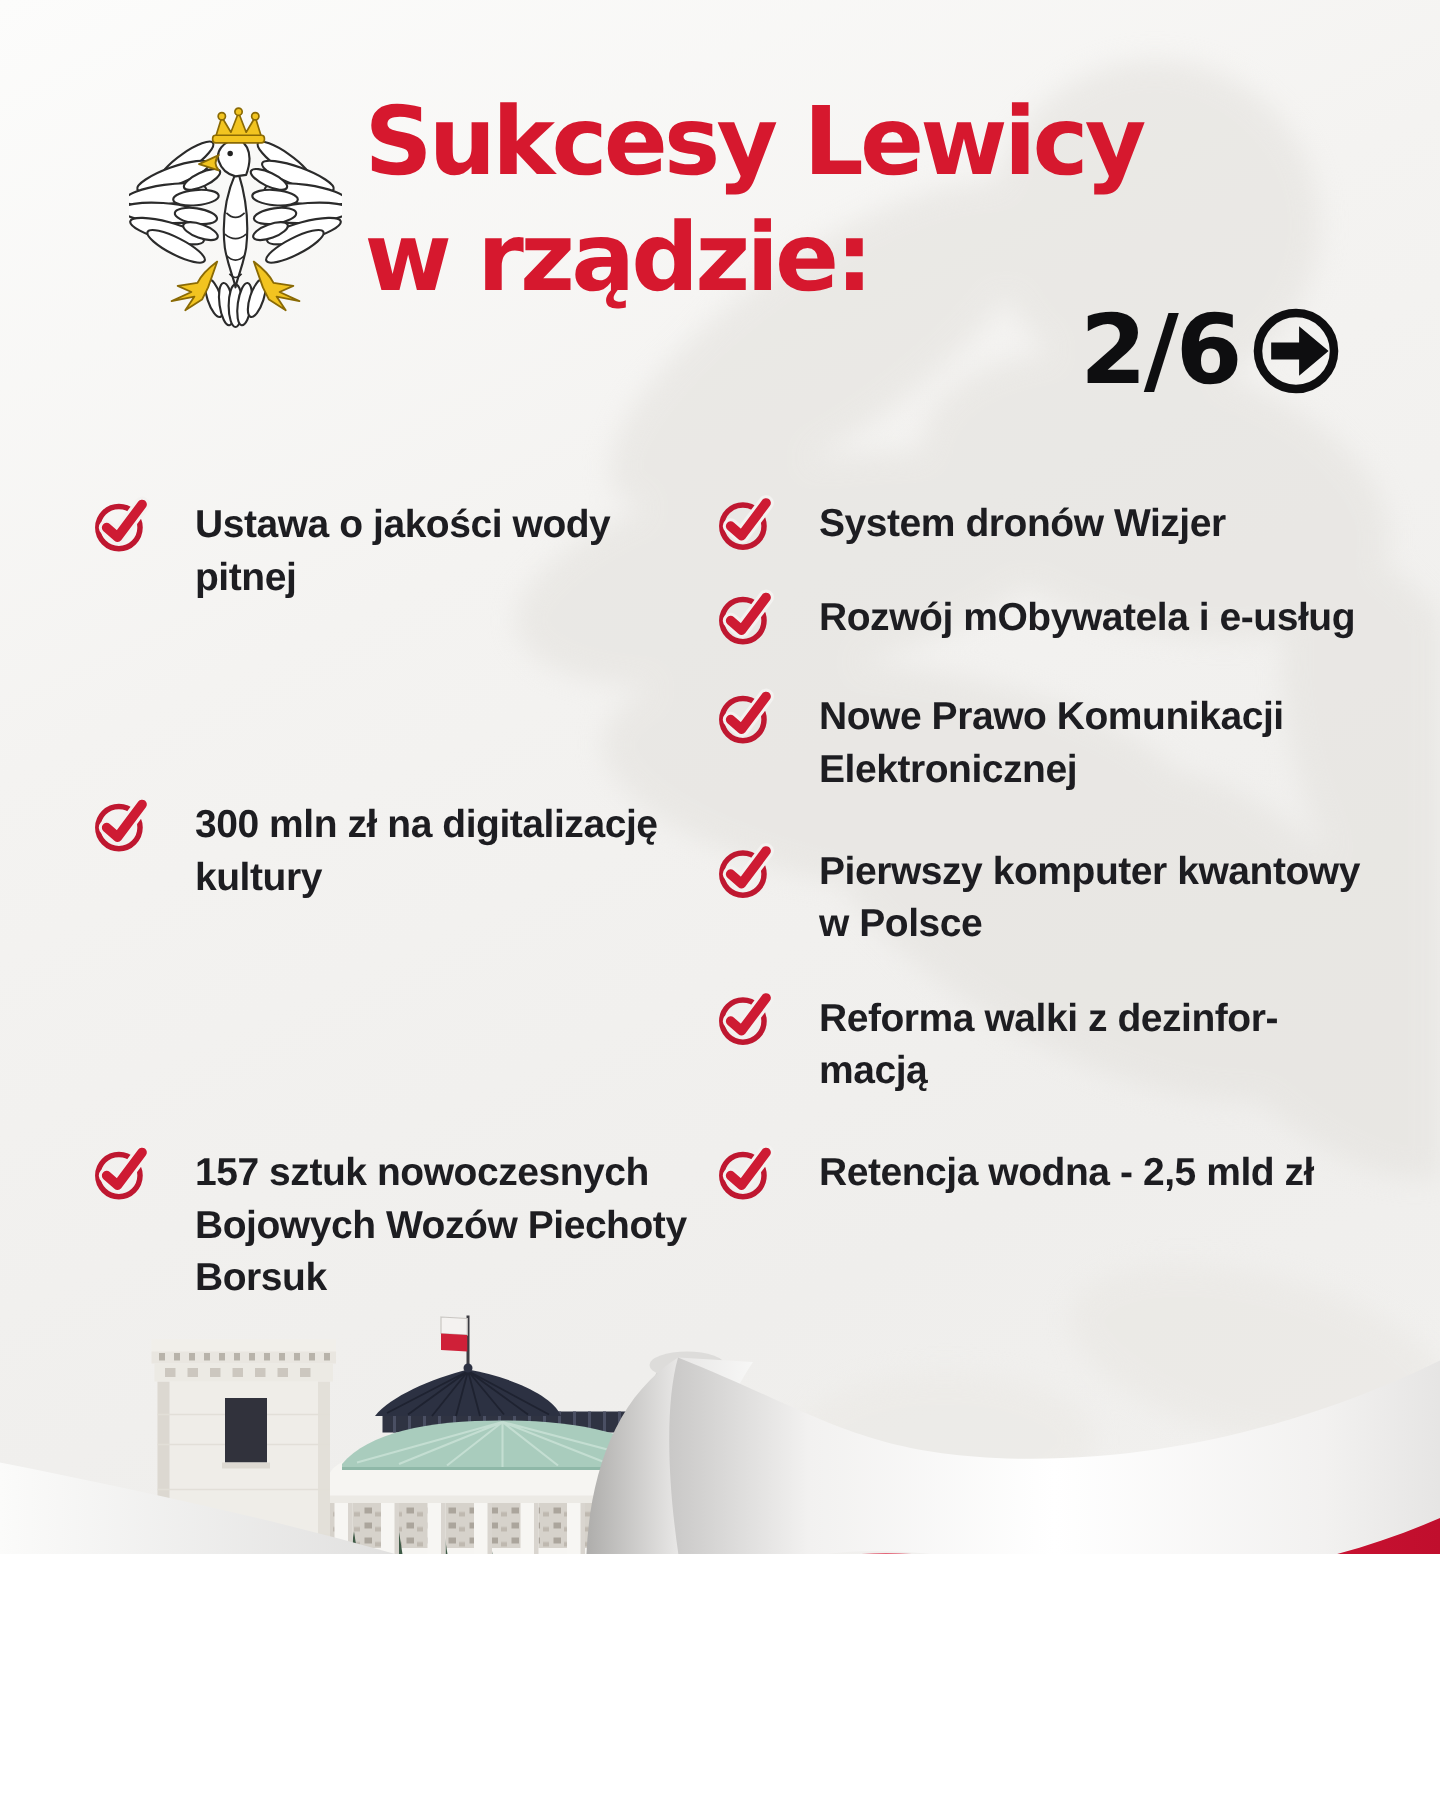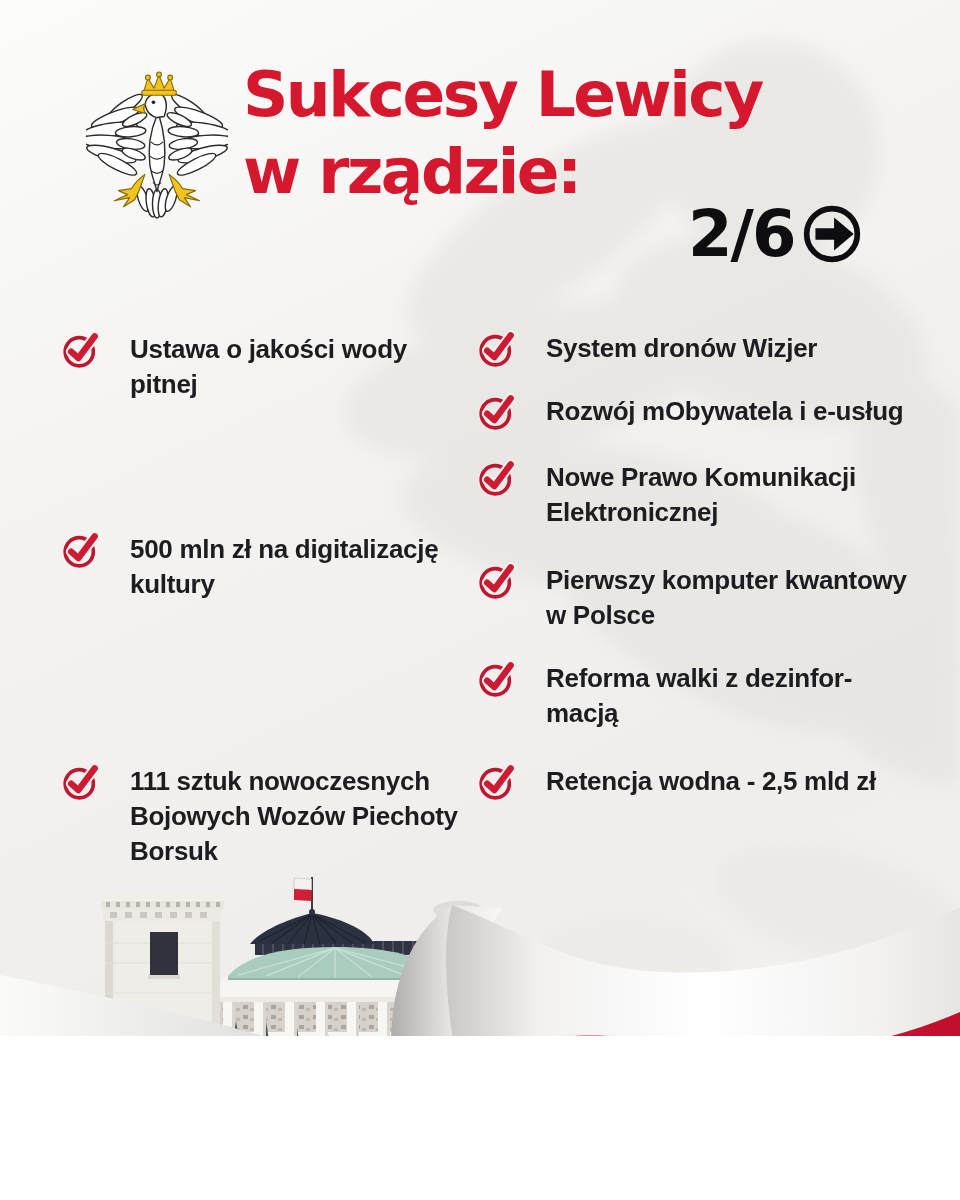--- a/index.html
+++ b/index.html
@@ -10,21 +10,21 @@
   }
   
   .watermark{position:absolute;left:300px;top:0;width:660px;height:1020px;filter:blur(9px);opacity:.6;}
   
   .emblem{position:absolute;left:86px;top:70px;width:142px;height:156px;}
   .title{
     position:absolute;left:243px;top:56px;width:640px;
     font-family:"DejaVu Sans",sans-serif;font-weight:800;
     font-size:63px;line-height:77px;letter-spacing:-2.5px;color:#d6182e;white-space:pre-line;
   }
-  .pager{position:absolute;left:688px;top:202px;display:flex;align-items:center;gap:8px;}
+  .pager{position:absolute;left:720px;top:202px;display:flex;align-items:center;gap:8px;}
   .pager-num{
     font-family:"DejaVu Sans",sans-serif;font-weight:800;font-size:64px;line-height:64px;
     color:#0e0e10;letter-spacing:-2px;
   }
   .pager svg{display:block;}
   
   .item{position:absolute;display:flex;align-items:flex-start;}
   .item .chk{flex:0 0 40px;width:40px;height:40px;margin-top:-3px;}
   .item .txt{
     margin-left:28px;font-weight:bold;font-size:26px;line-height:35px;
@@ -139,30 +139,30 @@
       </svg>
     <div class="txt">Ustawa o jakości wody
 pitnej</div>
   </div>
   <div class="item col-l" style="left:62px;top:532px">
     <svg class="chk" viewBox="0 0 44 44">
         <circle cx="19" cy="25" r="15.5" fill="none" stroke="#bf1730" stroke-width="4"></circle>
         <path d="M10 25 L18 32 L36 8" fill="none" stroke="#f3f2f0" stroke-width="11.5" stroke-linecap="round" stroke-linejoin="round"></path>
         <path d="M10 25 L18 32 L36 8" fill="none" stroke="#ce1b33" stroke-width="7" stroke-linecap="round" stroke-linejoin="round"></path>
       </svg>
-    <div class="txt">500 mln zł na digitalizację
+    <div class="txt">300 mln zł na digitalizację
 kultury</div>
   </div>
   <div class="item col-l" style="left:62px;top:764px">
     <svg class="chk" viewBox="0 0 44 44">
         <circle cx="19" cy="25" r="15.5" fill="none" stroke="#bf1730" stroke-width="4"></circle>
         <path d="M10 25 L18 32 L36 8" fill="none" stroke="#f3f2f0" stroke-width="11.5" stroke-linecap="round" stroke-linejoin="round"></path>
         <path d="M10 25 L18 32 L36 8" fill="none" stroke="#ce1b33" stroke-width="7" stroke-linecap="round" stroke-linejoin="round"></path>
       </svg>
-    <div class="txt">111 sztuk nowoczesnych
+    <div class="txt">157 sztuk nowoczesnych
 Bojowych Wozów Piechoty
 Borsuk</div>
   </div>
 
   <div class="item col-r" style="left:478px;top:331px">
     <svg class="chk" viewBox="0 0 44 44">
         <circle cx="19" cy="25" r="15.5" fill="none" stroke="#bf1730" stroke-width="4"></circle>
         <path d="M10 25 L18 32 L36 8" fill="none" stroke="#f3f2f0" stroke-width="11.5" stroke-linecap="round" stroke-linejoin="round"></path>
         <path d="M10 25 L18 32 L36 8" fill="none" stroke="#ce1b33" stroke-width="7" stroke-linecap="round" stroke-linejoin="round"></path>
       </svg>

